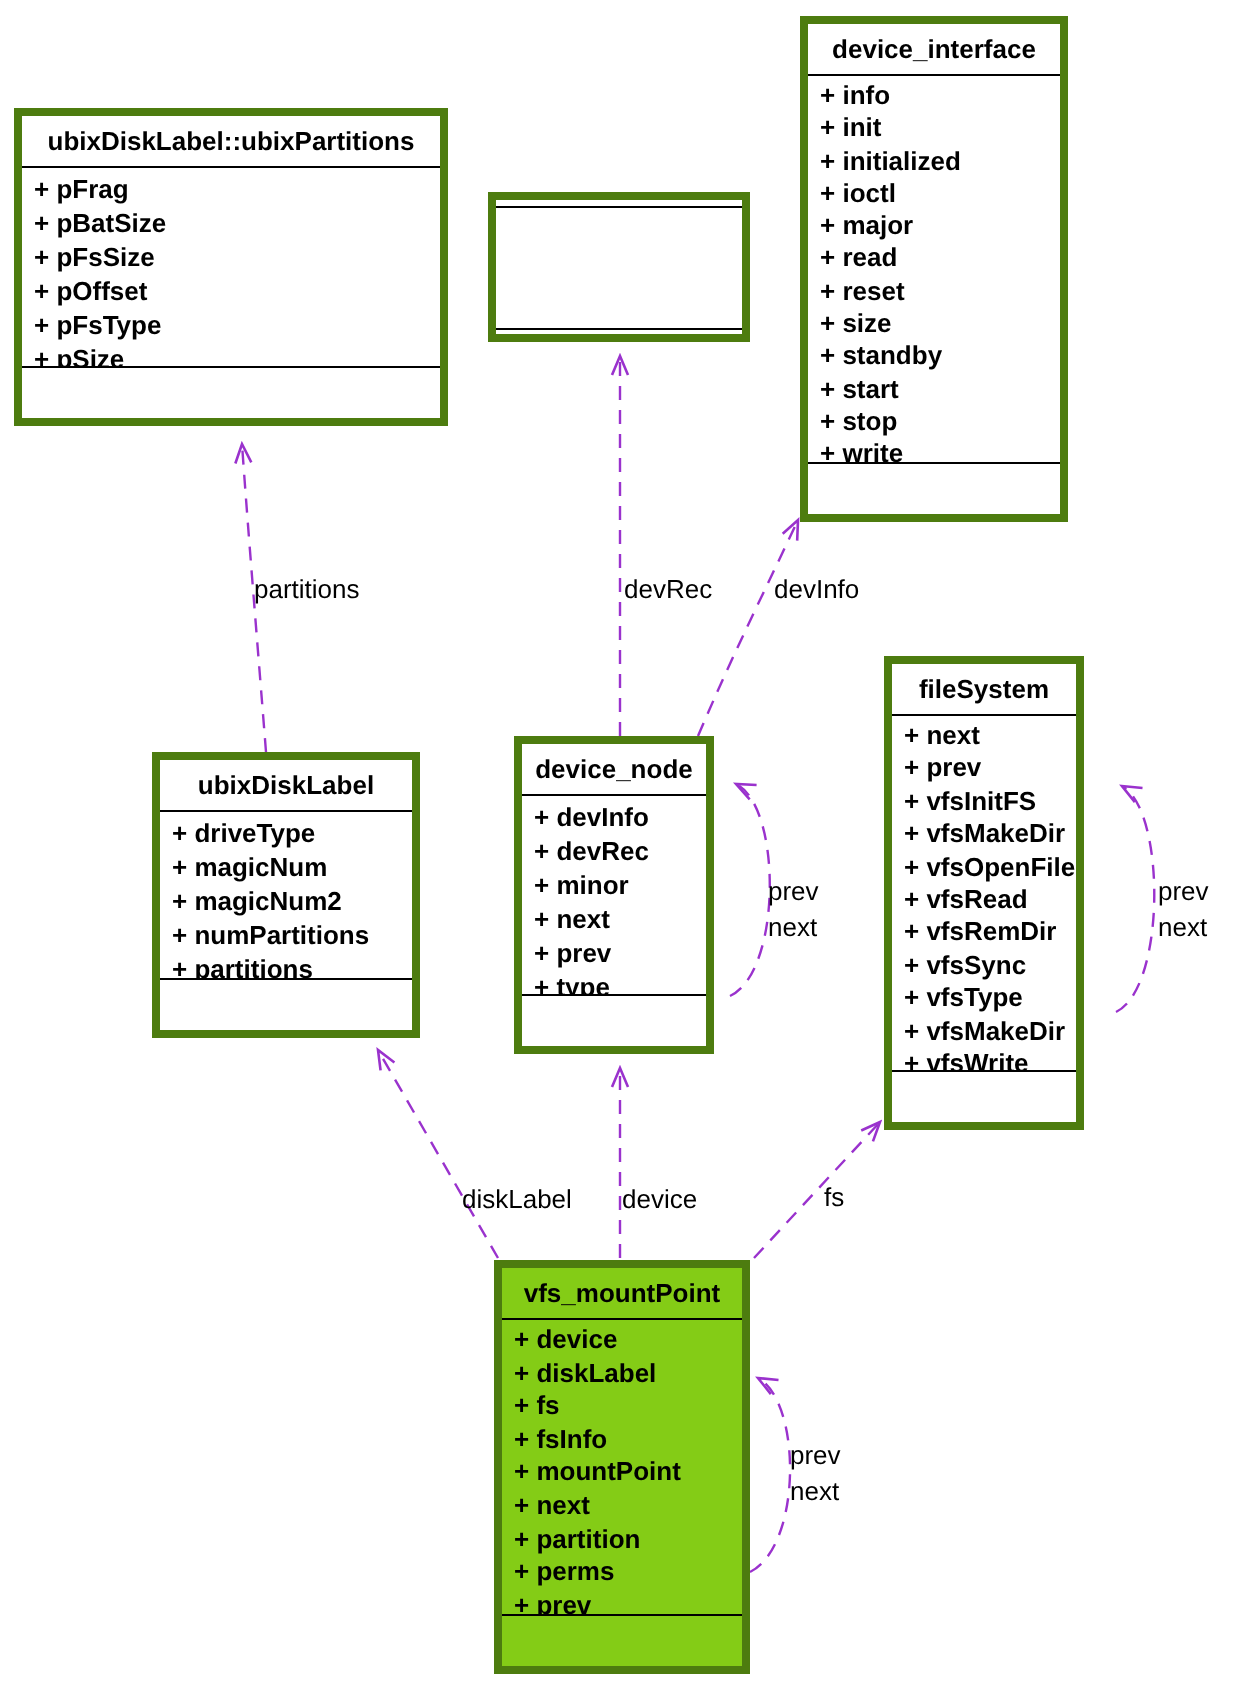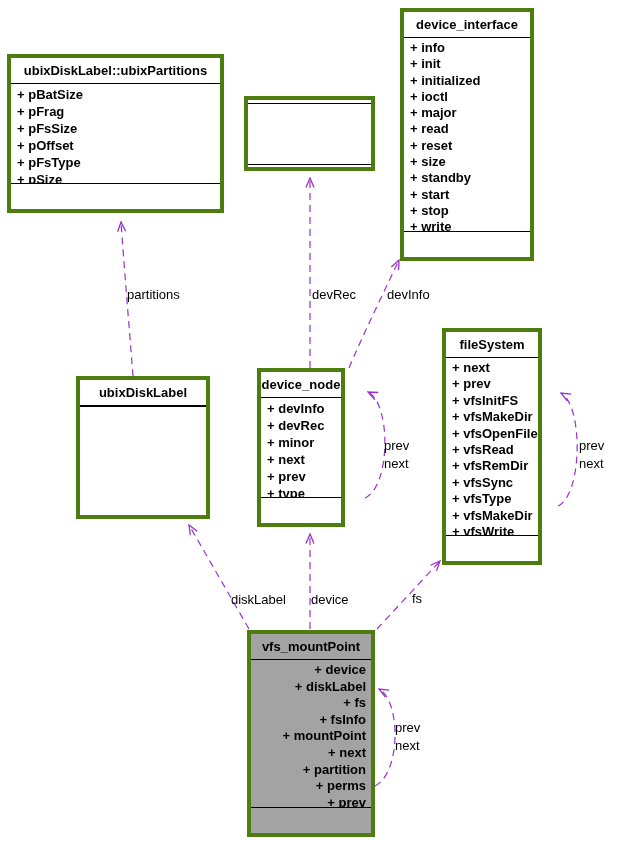--- a/index.html
+++ b/index.html
@@ -15,48 +15,48 @@
     overflow: hidden;
   }
   .uml-class {
     position: absolute;
     background: #ffffff;
     border: 4px solid #4d7c0f;
     display: flex;
     flex-direction: column;
     font-weight: bold;
   }
-  .uml-class.highlight { background: #a3a3a3; }
+  .uml-class.highlight { background: #84cc16; }
   .uml-title {
     height: 26px;
     line-height: 25px;
     text-align: center;
     border-bottom: 1px solid #000000;
     white-space: nowrap;
     overflow: hidden;
   }
   .uml-fields {
     flex: 1;
     padding: 2px 5px 2px 6px;
     overflow: hidden;
   }
   .uml-field { line-height: 17px; white-space: nowrap; }
   .uml-footer { height: 26px; border-top: 1px solid #000000; }
 
   #box-ubix-partitions  { left: 7px;   top: 54px;  width: 217px; height: 159px; }
   #box-device-resource  { left: 244px; top: 96px;  width: 131px; height: 75px; gap: 28px;  }
   #box-device-interface { left: 400px; top: 8px;   width: 134px; height: 253px; }
   #box-ubix-disklabel   { left: 76px;  top: 376px; width: 134px; height: 143px; }
-  #box-device-node      { left: 257px; top: 368px; width: 88px; height: 159px; }
+  #box-device-node      { left: 257px; top: 368px; width: 100px; height: 159px; }
   #box-filesystem       { left: 442px; top: 328px; width: 100px; height: 237px; }
   #box-vfs-mountpoint   { left: 247px; top: 630px; width: 128px; height: 207px; }
 
   #box-device-interface .uml-field { line-height: 16.3px; }
   #box-filesystem .uml-field       { line-height: 16.4px; }
-  #box-vfs-mountpoint .uml-field   { line-height: 16.6px; text-align: right; }
+  #box-vfs-mountpoint .uml-field   { line-height: 16.6px; }
 
   svg.edges {
     position: absolute;
     left: 0; top: 0;
     width: 617px; height: 843px;
     pointer-events: none;
   }
   svg.edges path.edge {
     fill: none;
     stroke: #9a32cd;
@@ -102,22 +102,22 @@
     <text x="384" y="468">next</text>
     <text x="579" y="450">prev</text>
     <text x="579" y="468">next</text>
     <text x="395" y="732">prev</text>
     <text x="395" y="750">next</text>
   </svg>
 
   <div class="uml-class" id="box-ubix-partitions">
     <div class="uml-title">ubixDiskLabel::ubixPartitions</div>
     <div class="uml-fields">
+        <div class="uml-field">+ pFrag</div>
         <div class="uml-field">+ pBatSize</div>
-        <div class="uml-field">+ pFrag</div>
         <div class="uml-field">+ pFsSize</div>
         <div class="uml-field">+ pOffset</div>
         <div class="uml-field">+ pFsType</div>
         <div class="uml-field">+ pSize</div>
       </div>
     <div class="uml-footer"></div>
   </div>
 
   <div class="uml-class" id="box-device-resource">
     <div class="uml-title">device_resource</div>
@@ -141,20 +141,27 @@
         <div class="uml-field">+ standby</div>
         <div class="uml-field">+ start</div>
         <div class="uml-field">+ stop</div>
         <div class="uml-field">+ write</div>
       </div>
     <div class="uml-footer"></div>
   </div>
 
   <div class="uml-class" id="box-ubix-disklabel">
     <div class="uml-title">ubixDiskLabel</div>
+    <div class="uml-fields">
+        <div class="uml-field">+ driveType</div>
+        <div class="uml-field">+ magicNum</div>
+        <div class="uml-field">+ magicNum2</div>
+        <div class="uml-field">+ numPartitions</div>
+        <div class="uml-field">+ partitions</div>
+      </div>
     <div class="uml-footer"></div>
   </div>
 
   <div class="uml-class" id="box-device-node">
     <div class="uml-title">device_node</div>
     <div class="uml-fields">
         <div class="uml-field">+ devInfo</div>
         <div class="uml-field">+ devRec</div>
         <div class="uml-field">+ minor</div>
         <div class="uml-field">+ next</div>

